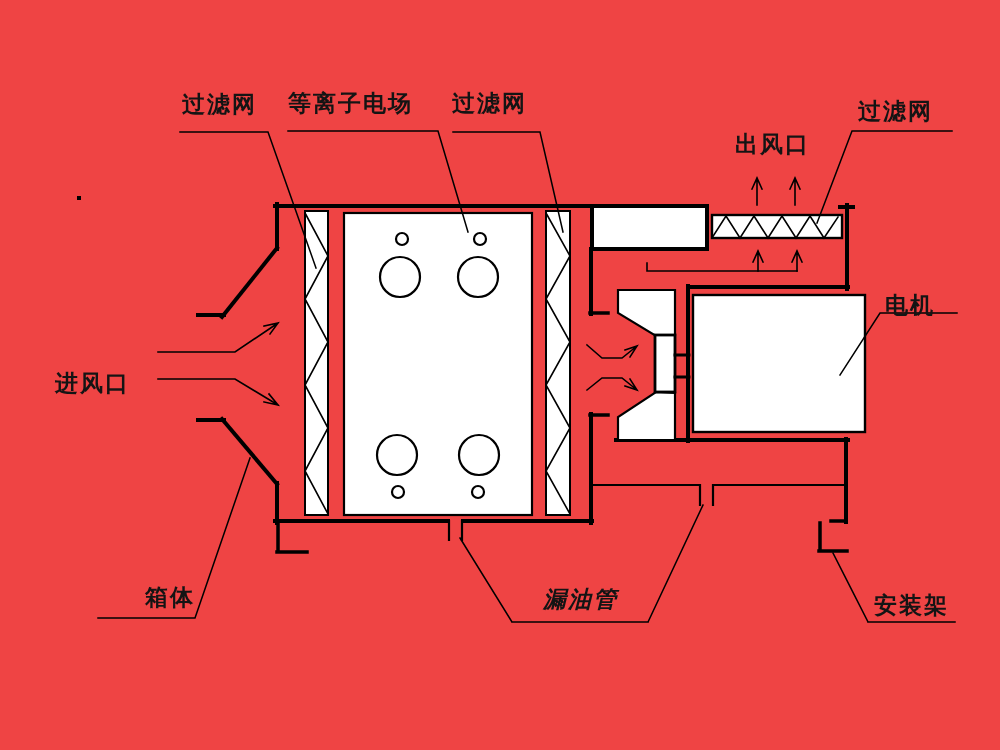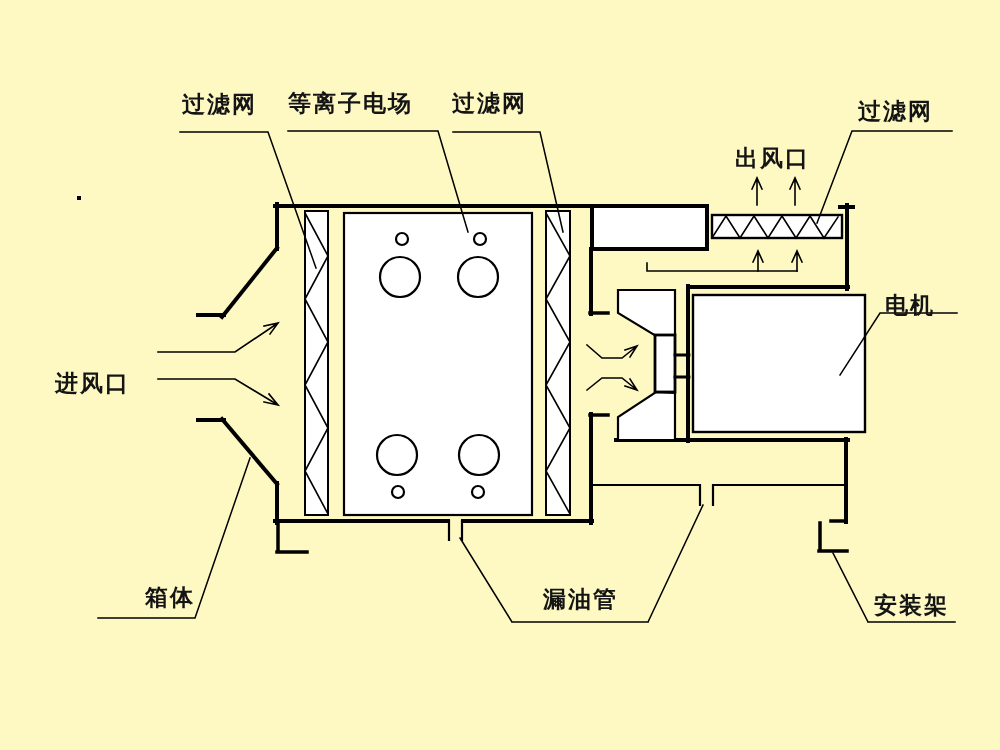--- a/index.html
+++ b/index.html
@@ -4,21 +4,21 @@
 <style>
   html, body {
     margin: 0;
     padding: 0;
     background: #ffffff;
   }
   .stage {
     position: relative;
     width: 1000px;
     height: 750px;
-    background: #fef9c3;
+    background: #ef4444;
     overflow: hidden;
     font-family: "DejaVu Sans", sans-serif;
   }
   .stage svg {
     position: absolute;
     left: 0;
     top: 0;
   }
   .lbl {
     position: absolute;
@@ -144,21 +144,21 @@
         <path d="M868,622 H955 M868,622 L833,553"></path>
       </g>
 
       <rect x="77" y="196" width="4" height="4" fill="#000" stroke="none"></rect>
     </g>
   </svg>
 
   <div class="lbl" style="left:182px; top:93px;">过滤网</div>
   <div class="lbl" style="left:288px; top:92px;">等离子电场</div>
   <div class="lbl" style="left:452px; top:92px;">过滤网</div>
-  <div class="lbl" style="left:735px; top:147px;">出风口</div>
+  <div class="lbl" style="left:735px; top:133px;">出风口</div>
   <div class="lbl" style="left:858px; top:100px;">过滤网</div>
   <div class="lbl" style="left:885px; top:294px;">电机</div>
   <div class="lbl" style="left:55px;  top:372px;">进风口</div>
   <div class="lbl" style="left:114px; top:586px;margin-left:31px;">箱体</div>
-  <div class="lbl" style="left:543px; top:588px;">漏油管</div>
+  <div class="lbl" style="left:543px; top:588px;font-style:italic;">漏油管</div>
   <div class="lbl" style="left:874px; top:586px;margin-top:8px;">安装架</div>
 
 </div>
 
 </body></html>

